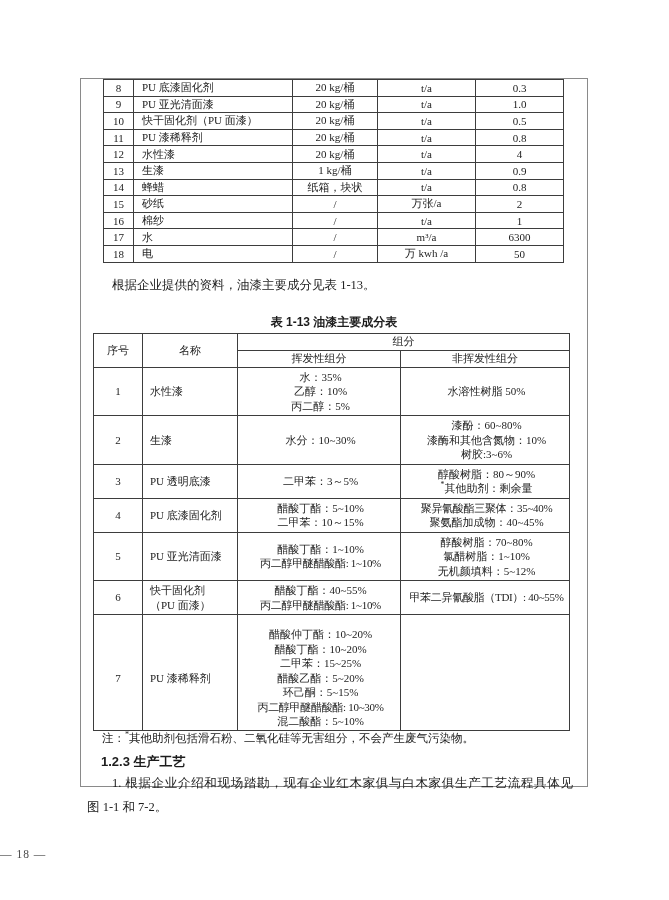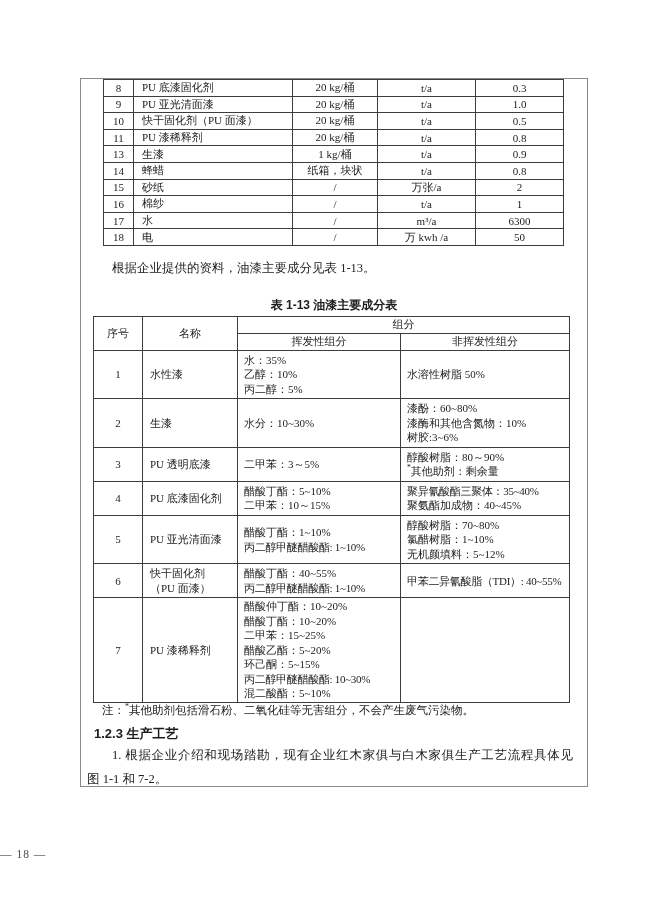--- a/index.html
+++ b/index.html
@@ -15,26 +15,26 @@
   
   .intro{margin:13px 6px 0 6px;font-size:12.5px;line-height:19px;text-indent:25px;}
   .ttl{margin-top:19px;text-align:center;font-weight:bold;font-size:12px;line-height:17px;
        font-family:"Liberation Sans","DejaVu Sans",sans-serif;}
   
   .ct{margin-left:12px;margin-top:2px;width:476px;font-size:11px;}
   .ct th{border:1px solid #3d3d3d;font-weight:normal;text-align:center;height:16px;padding:0;}
   .ct td{border:1px solid #3d3d3d;padding:2px 3px;vertical-align:middle;line-height:14.5px;}
   .ct td.num{text-align:center;}
   .ct td.nm{padding-left:7px;}
-  .ct td.cmp{padding-left:6px;}
-  .ct tr.r7 td{padding-top:1px;padding-bottom:1px;}
+  .ct td.cmp{padding-left:6px;text-align:center;}
+  .ct tr.r7 td{padding-top:12px;padding-bottom:1px;}
   .tight{white-space:nowrap;letter-spacing:-0.3px;}
   sup{font-size:70%;line-height:0;}
   .note{margin:0 6px 0 6px;padding-left:15px;font-size:11.5px;line-height:15px;}
-  .sec-h{margin:7px 6px 0 13px;font-size:13px;font-weight:bold;line-height:17px;
+  .sec-h{margin:7px 6px 0 20px;font-size:13px;font-weight:bold;line-height:17px;
          font-family:"Liberation Sans","DejaVu Sans",sans-serif;}
   .bpara{margin:2px 14px 0 6px;font-size:12.5px;line-height:22px;}
   .just{text-indent:25px;text-align:justify;text-align-last:justify;}
   .footer{position:absolute;left:0;right:0;top:848px;
           font-size:11.5px;color:#4a4a4a;letter-spacing:1px;}
 </style>
 </head>
 <body>
 
 <div class="page">
@@ -71,20 +71,27 @@
             <td>0.5</td>
           </tr>
         <tr>
             <td class="c-no">11</td>
             <td class="c-name">PU 漆稀释剂</td>
             <td>20 kg/桶</td>
             <td>t/a</td>
             <td>0.8</td>
           </tr>
         <tr>
+            <td class="c-no">12</td>
+            <td class="c-name">水性漆</td>
+            <td>20 kg/桶</td>
+            <td>t/a</td>
+            <td>4</td>
+          </tr>
+        <tr>
             <td class="c-no">13</td>
             <td class="c-name">生漆</td>
             <td>1 kg/桶</td>
             <td>t/a</td>
             <td>0.9</td>
           </tr>
         <tr>
             <td class="c-no">14</td>
             <td class="c-name">蜂蜡</td>
             <td>纸箱，块状</td>

